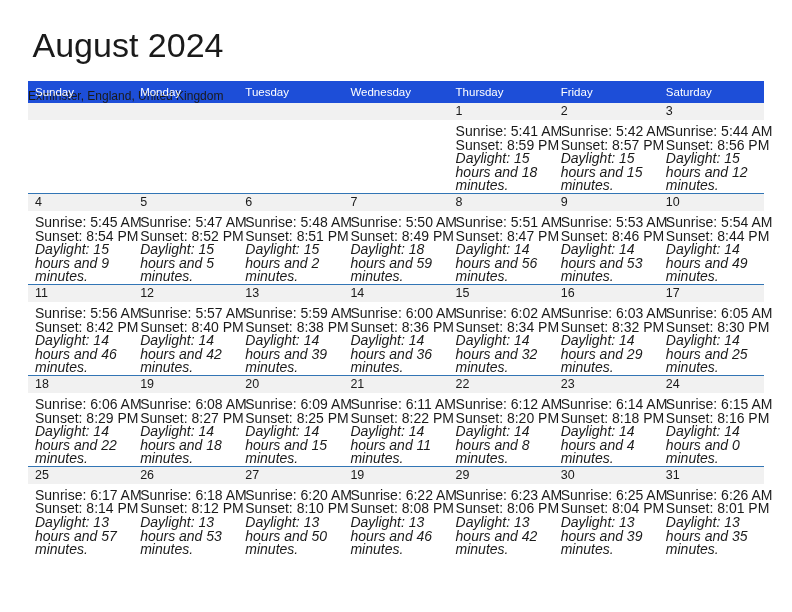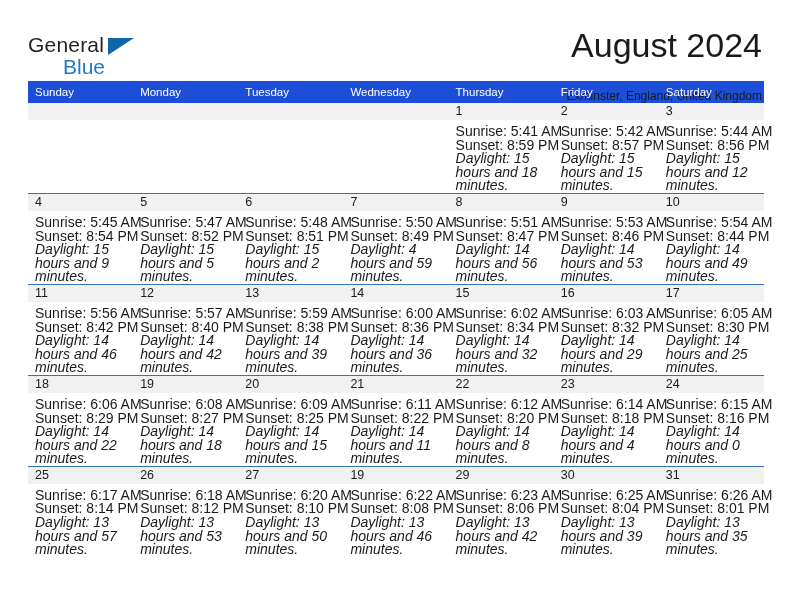--- a/index.html
+++ b/index.html
@@ -134,25 +134,20 @@
   }
   .cell-empty .info { visibility: hidden; }
 </style>
 </head>
 <body>
 
 <div class="page">
 
   <div class="top">
 
-    <div class="brand">
-      <span class="brand-general">General</span>
-      <span class="brand-tri"></span>
-      <span class="brand-blue">Blue</span>
-    </div>
 
     <div class="titles">
       <div class="month-title">August 2024</div>
       <div class="location">Exminster, England, United Kingdom</div>
     </div>
 
   </div>
 
   <table class="calendar">
     <thead>
@@ -248,21 +243,21 @@
               <div>Sunrise: 5:48 AM</div>
               <div>Sunset: 8:51 PM</div>
               <div class="daylight">Daylight: 15 hours and 2 minutes.</div>
             </div>
           </td>
           <td>
             <div class="daynum">7</div>
             <div class="info">
               <div>Sunrise: 5:50 AM</div>
               <div>Sunset: 8:49 PM</div>
-              <div class="daylight">Daylight: 4 hours and 59 minutes.</div>
+              <div class="daylight">Daylight: 18 hours and 59 minutes.</div>
             </div>
           </td>
           <td>
             <div class="daynum">8</div>
             <div class="info">
               <div>Sunrise: 5:51 AM</div>
               <div>Sunset: 8:47 PM</div>
               <div class="daylight">Daylight: 14 hours and 56 minutes.</div>
             </div>
           </td>

